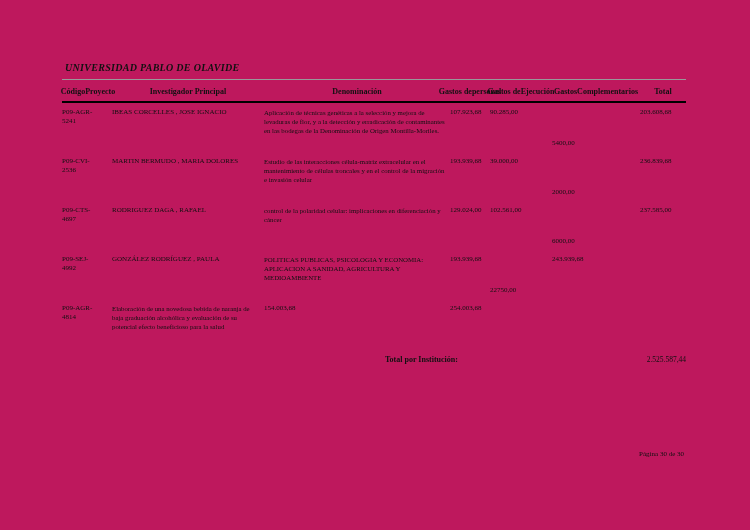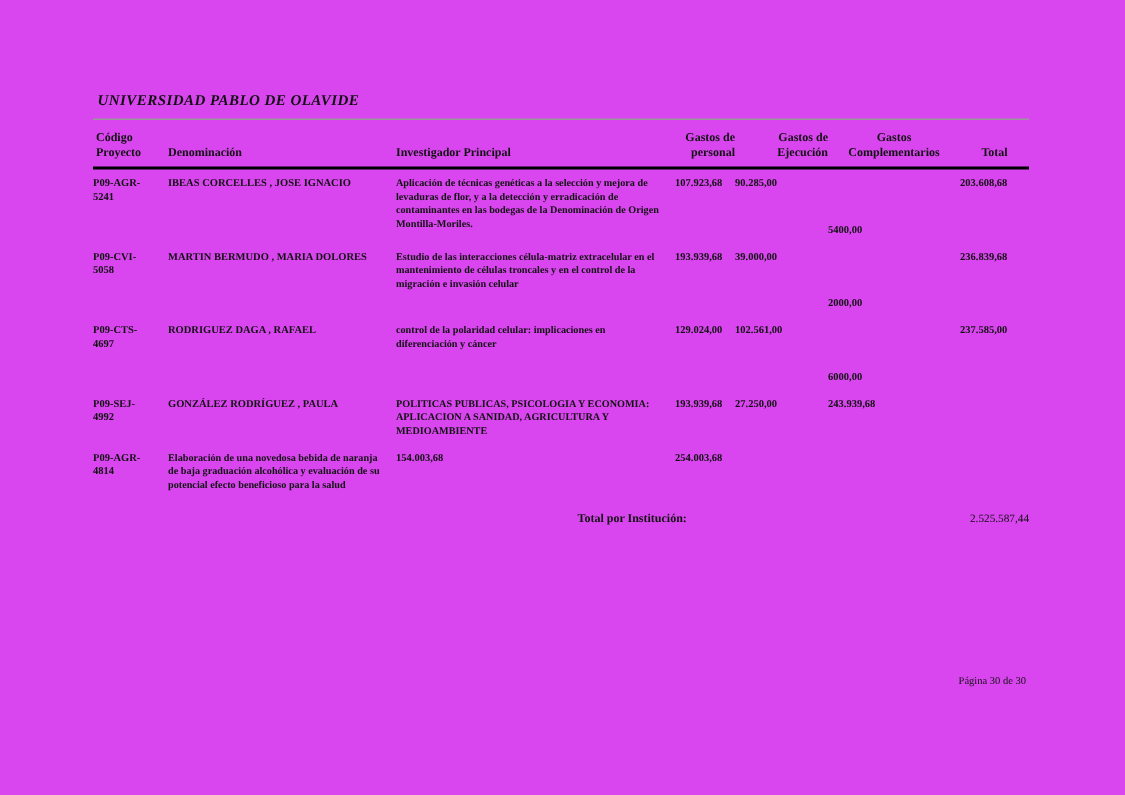--- a/index.html
+++ b/index.html
@@ -1,58 +1,57 @@
 <!DOCTYPE html>
 <html><head>
 <meta charset="utf-8">
 <style>
   html,body { margin:0; padding:0; background:#ffffff; }
   .page {
     position:relative;
     width:750px; height:530px;
-    background:#d946ef;
+    background:#be185d;
     font-family:"Liberation Serif", "DejaVu Serif", serif;
     color:#111;
     overflow:hidden;
   }
   .doc-title {
     position:absolute; left:65px; top:62px;
     font-size:10px; font-weight:bold; font-style:italic;
     letter-spacing:0.3px;
     white-space:nowrap;
   }
   .report-table {
     position:absolute; left:62px; top:79px; width:624px;
     border-top:1px solid #999;
   }
   .grid-row {
     display:grid;
     grid-template-columns:50px 152px 186px 40px 62px 88px 46px;
-    font-weight:bold;
   }
   .thead {
     padding-top:7px; padding-bottom:4px;
     border-bottom:2.5px solid #000;
     font-weight:bold; font-size:8px; line-height:10px;
   }
-  .hcell { display:flex; flex-direction:column; justify-content:flex-end; }
+  .hcell { display:flex; flex-direction:row; justify-content:center; }
   .h-left   { align-items:flex-start; text-align:left; }
   .h-right  { align-items:flex-end;  text-align:right; white-space:nowrap; }
   .h-center { align-items:center;    text-align:center; white-space:nowrap; }
   .h-code { padding-left:2px; }
   .trow { padding-top:5px; padding-bottom:4px; }
   .cell { font-size:7px; line-height:9px; vertical-align:top; }
   .cell-code .code-inner { display:inline-block; width:40px; word-break:normal; }
   .cell-inv { padding-right:6px; }
   .cell-den { font-size:6.8px; padding-right:4px; }
   .cell-num { text-align:left; white-space:nowrap; }
   .cell-comp { padding-right:23px;margin-top:31px; }
   .total-row {
     display:flex; align-items:baseline;
-    margin-top:9px;
+    margin-top:20px;
     text-align:right;
   }
   .total-label {
     margin-left:323px;
     font-weight:bold; font-size:8px; white-space:nowrap;
   }
   .total-value {
     margin-left:auto;
     font-size:7.5px; white-space:nowrap;
   }
@@ -69,24 +68,24 @@
   <div class="doc-title">UNIVERSIDAD PABLO DE OLAVIDE</div>
 
   <div class="report-table">
 
     <div class="grid-row thead">
       <div class="hcell h-left h-code">
         <span>Código</span>
         <span>Proyecto</span>
       </div>
       <div class="hcell h-left">
-        <span>Denominación</span>
+        <span>Investigador Principal</span>
       </div>
       <div class="hcell h-left">
-        <span>Investigador Principal</span>
+        <span>Denominación</span>
       </div>
       <div class="hcell h-right">
         <span>Gastos de</span>
         <span>personal</span>
       </div>
       <div class="hcell h-right">
         <span>Gastos de</span>
         <span>Ejecución</span>
       </div>
       <div class="hcell h-center">
@@ -102,21 +101,21 @@
       <div class="cell cell-code"><span class="code-inner">P09-AGR-5241</span></div>
       <div class="cell cell-inv">IBEAS CORCELLES , JOSE IGNACIO</div>
       <div class="cell cell-den">Aplicación de técnicas genéticas a la selección y mejora de levaduras de flor, y a la detección y erradicación de contaminantes en las bodegas de la Denominación de Origen Montilla-Moriles.</div>
       <div class="cell cell-num">107.923,68</div>
       <div class="cell cell-num">90.285,00</div>
       <div class="cell cell-num cell-comp">5400,00</div>
       <div class="cell cell-num">203.608,68</div>
     </div>
 
     <div class="grid-row trow">
-      <div class="cell cell-code"><span class="code-inner">P09-CVI-5058</span></div>
+      <div class="cell cell-code"><span class="code-inner">P09-CVI-2536</span></div>
       <div class="cell cell-inv">MARTIN BERMUDO , MARIA DOLORES</div>
       <div class="cell cell-den">Estudio de las interacciones célula-matriz extracelular en el mantenimiento de células troncales y en el control de la migración e invasión celular</div>
       <div class="cell cell-num">193.939,68</div>
       <div class="cell cell-num">39.000,00</div>
       <div class="cell cell-num cell-comp">2000,00</div>
       <div class="cell cell-num">236.839,68</div>
     </div>
 
     <div class="grid-row trow">
       <div class="cell cell-code"><span class="code-inner">P09-CTS-4697</span></div>
@@ -126,21 +125,21 @@
       <div class="cell cell-num">102.561,00</div>
       <div class="cell cell-num cell-comp">6000,00</div>
       <div class="cell cell-num">237.585,00</div>
     </div>
 
     <div class="grid-row trow">
       <div class="cell cell-code"><span class="code-inner">P09-SEJ-4992</span></div>
       <div class="cell cell-inv">GONZÁLEZ RODRÍGUEZ , PAULA</div>
       <div class="cell cell-den">POLITICAS PUBLICAS, PSICOLOGIA Y ECONOMIA: APLICACION A SANIDAD, AGRICULTURA Y MEDIOAMBIENTE</div>
       <div class="cell cell-num">193.939,68</div>
-      <div class="cell cell-num">27.250,00</div>
+      <div class="cell cell-num cell-comp">22750,00</div>
       <div class="cell cell-num">243.939,68</div>
     </div>
 
     <div class="grid-row trow">
       <div class="cell cell-code"><span class="code-inner">P09-AGR-4814</span></div>
       <div class="cell cell-den">Elaboración de una novedosa bebida de naranja de baja graduación alcohólica y evaluación de su potencial efecto beneficioso para la salud</div>
       <div class="cell cell-num">154.003,68</div>
       <div class="cell cell-num">254.003,68</div>
     </div>
 

